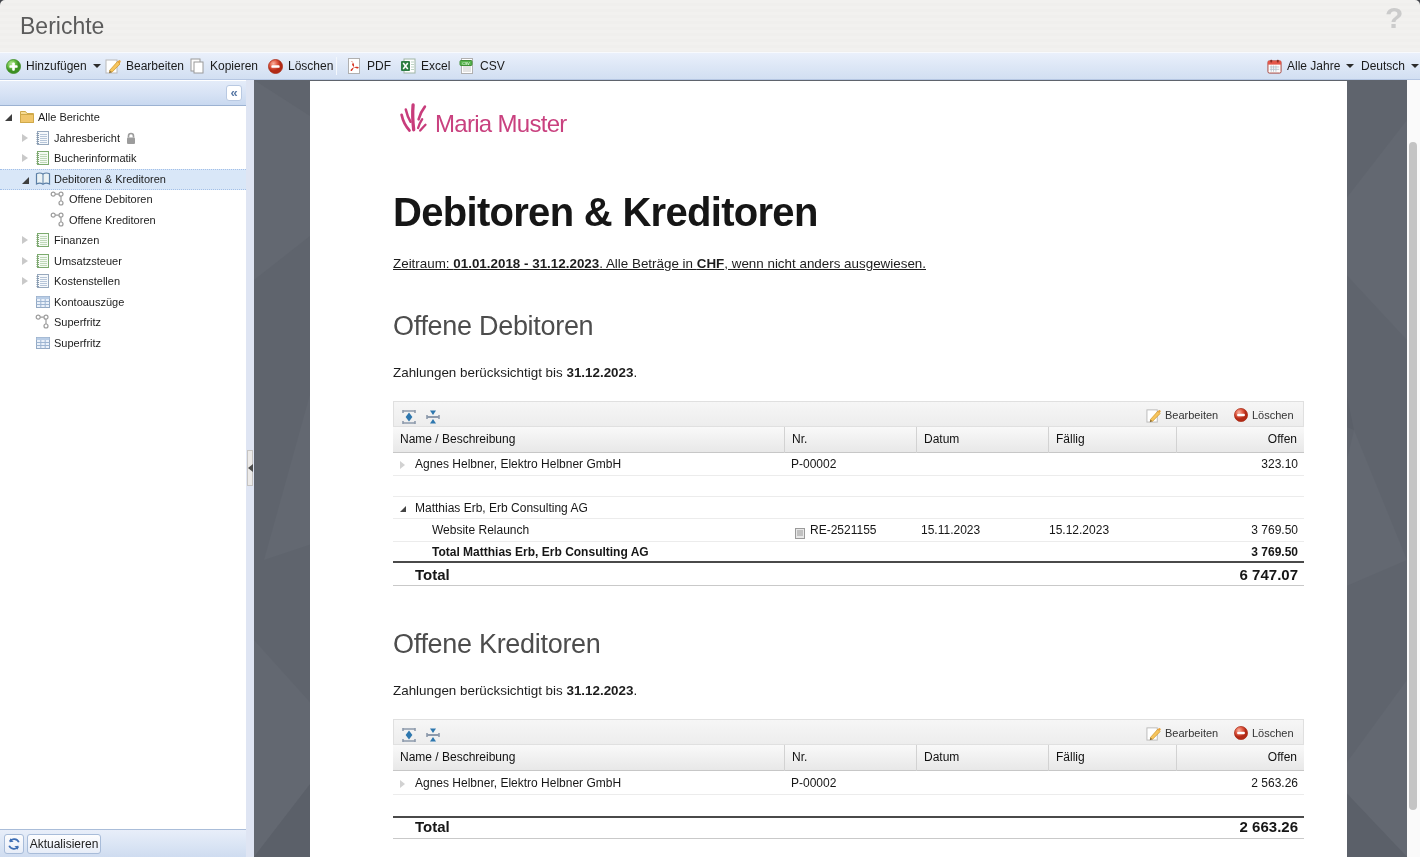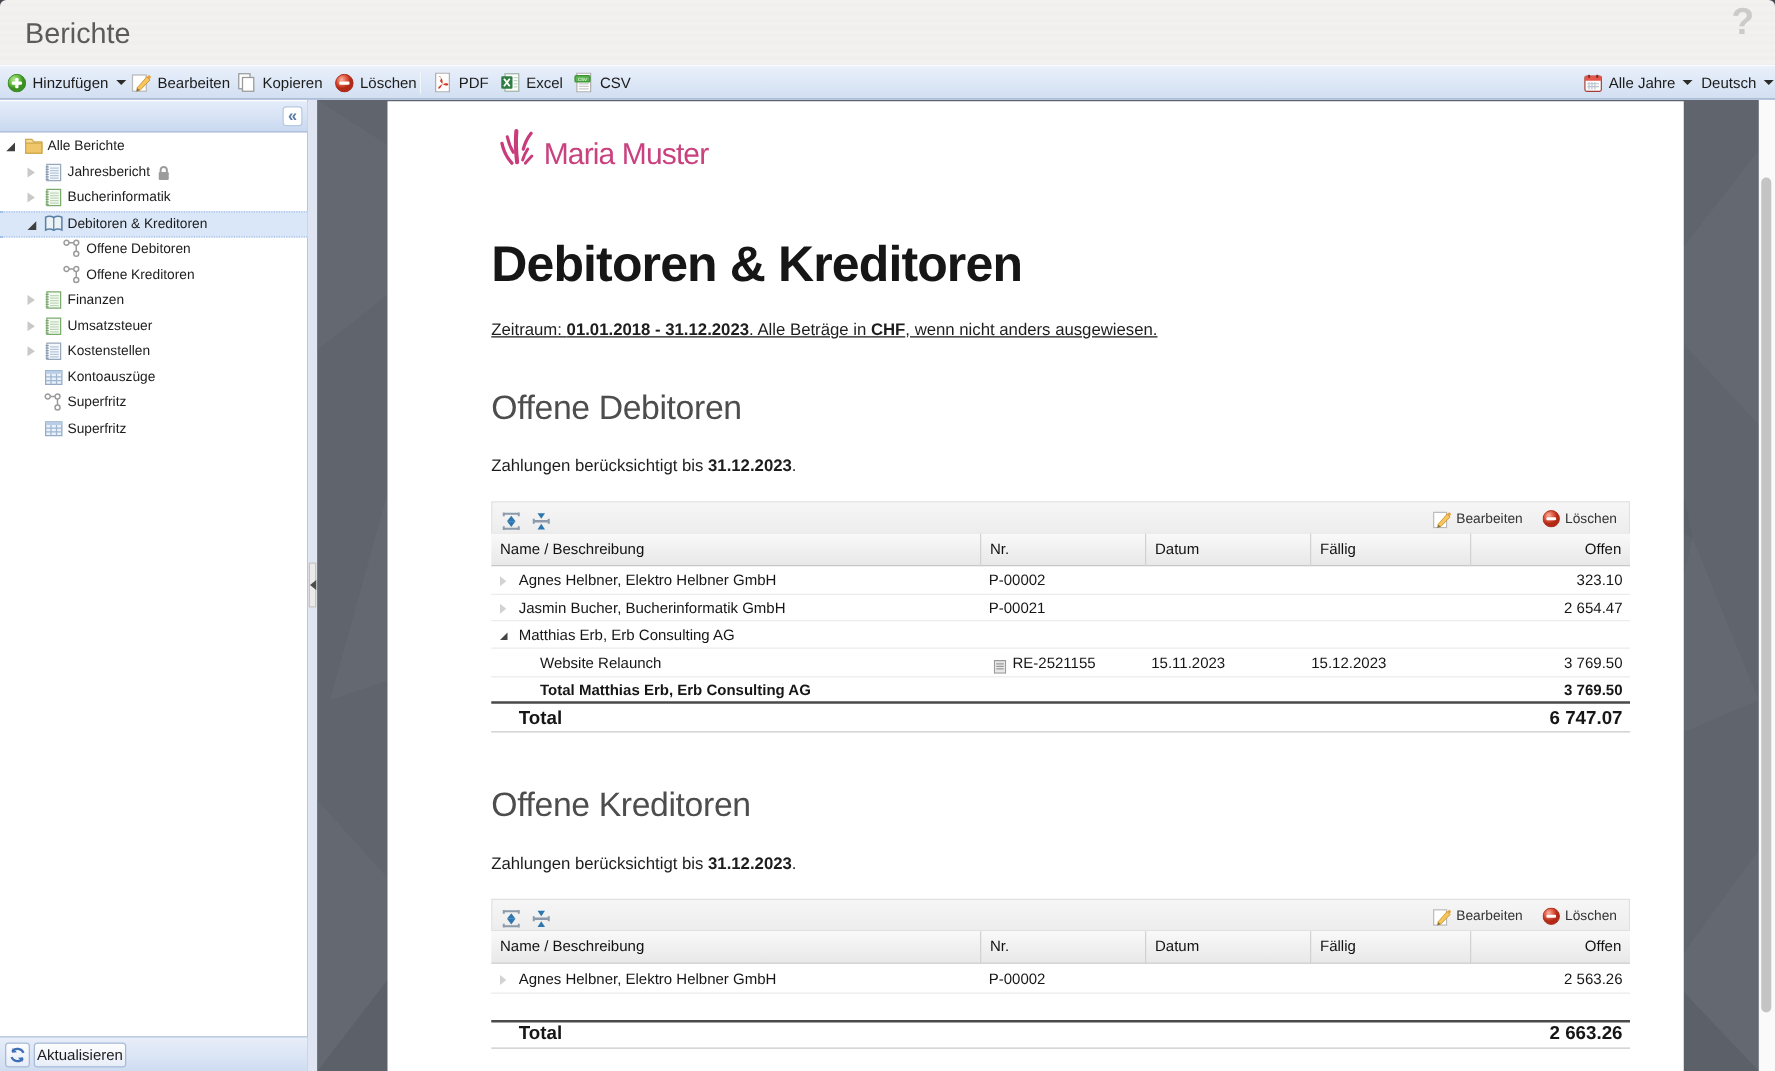--- a/index.html
+++ b/index.html
@@ -480,26 +480,20 @@
         <div class="hc rt" style="left:783px;width:128px;padding-left:0;padding-right:7px">Offen</div>
       </div>
 
       <div class="grow" style="top:373px">
         <i class="col2" style="left:7px"></i>
         <span class="cell" style="left:22px">Agnes Helbner, Elektro Helbner GmbH</span>
         <span class="cell" style="left:398px">P-00002</span>
         <span class="cell rt" style="left:783px;width:122px">323.10</span>
       </div>
       <div class="gsep" style="top:394px"></div>
-      <div class="grow" style="top:395px">
-        <i class="col2" style="left:7px"></i>
-        <span class="cell" style="left:22px">Jasmin Bucher, Bucherinformatik GmbH</span>
-        <span class="cell" style="left:398px">P-00021</span>
-        <span class="cell rt" style="left:783px;width:122px">2 654.47</span>
-      </div>
       <div class="gsep" style="top:415px"></div>
       <div class="grow" style="top:417px">
         <i class="exp2" style="left:7px"></i>
         <span class="cell" style="left:22px">Matthias Erb, Erb Consulting AG</span>
       </div>
       <div class="gsep" style="top:437px"></div>
       <div class="grow" style="top:439px">
         <span class="cell" style="left:39px">Website Relaunch</span>
         <svg style="position:absolute;left:402px;top:8px" width="10" height="11" viewBox="0 0 10 11">
             <rect x="0.5" y="0.5" width="9" height="10" fill="#e8e8e8" stroke="#9a9a9a"></rect>

